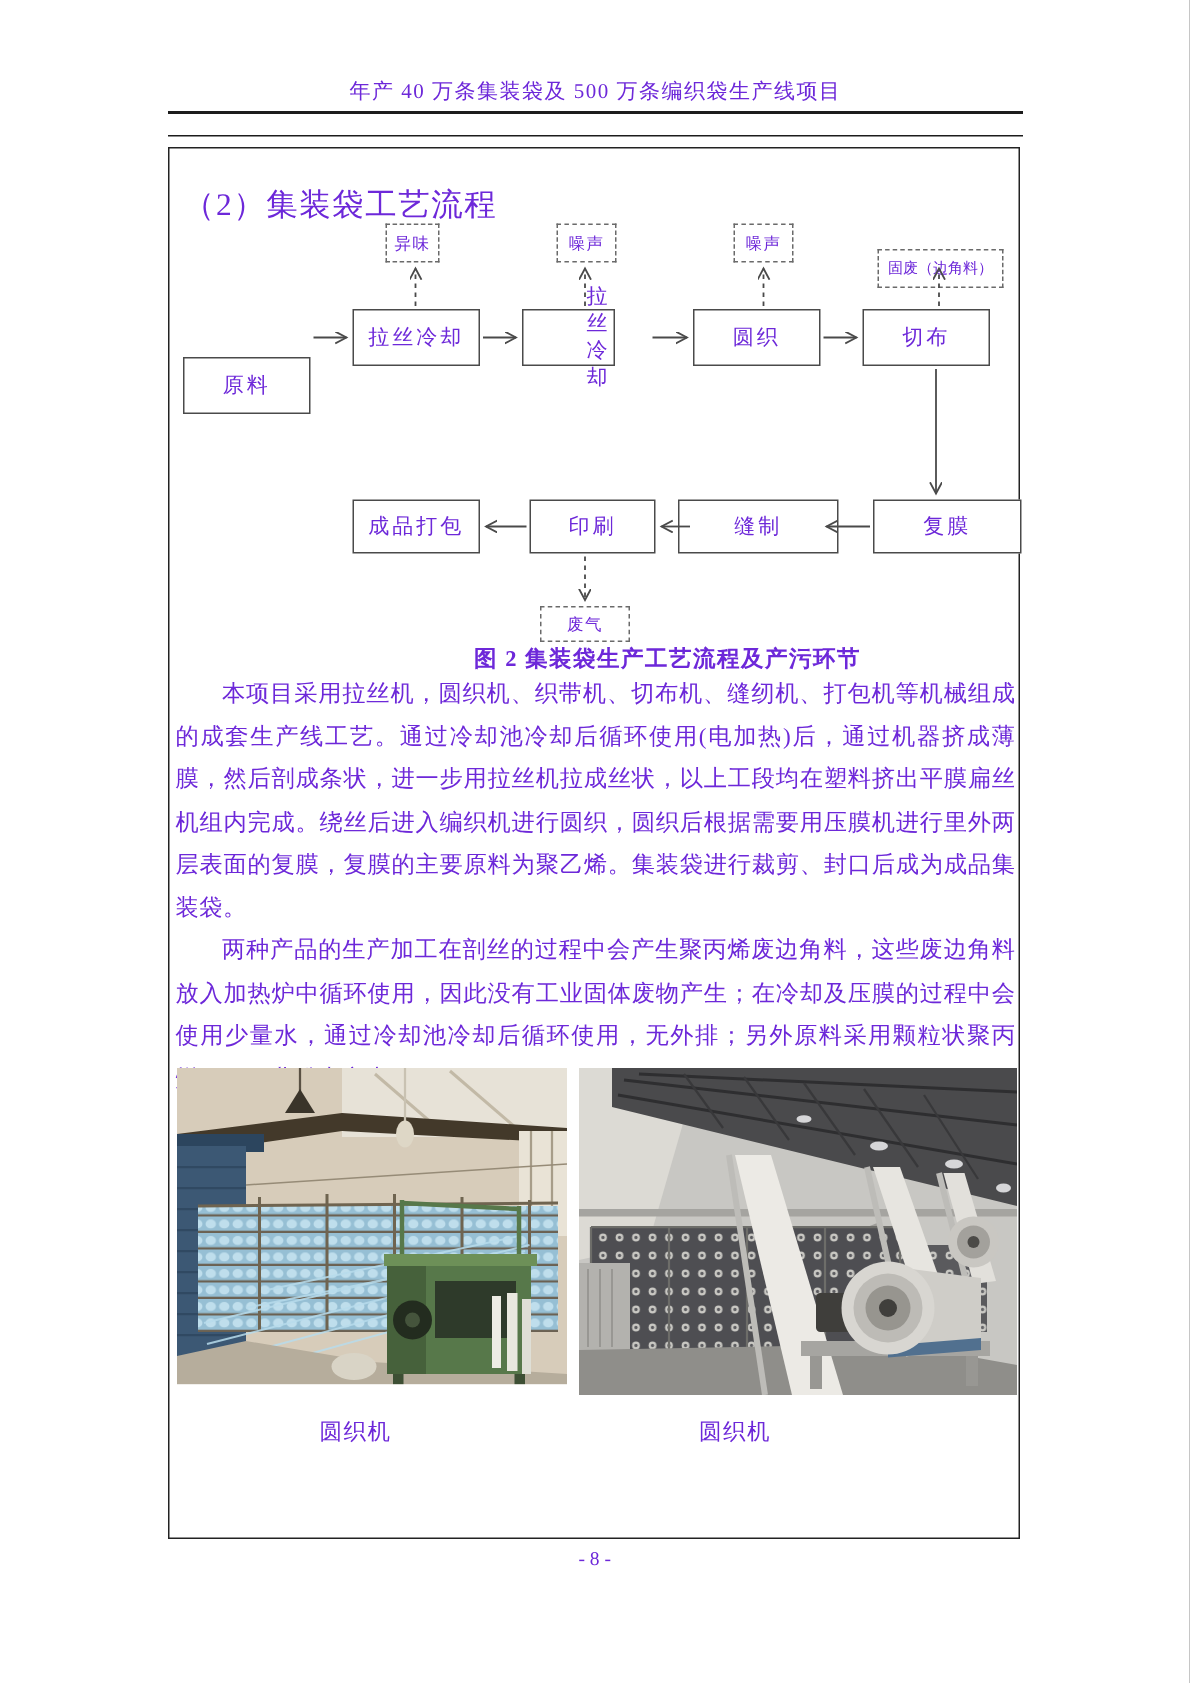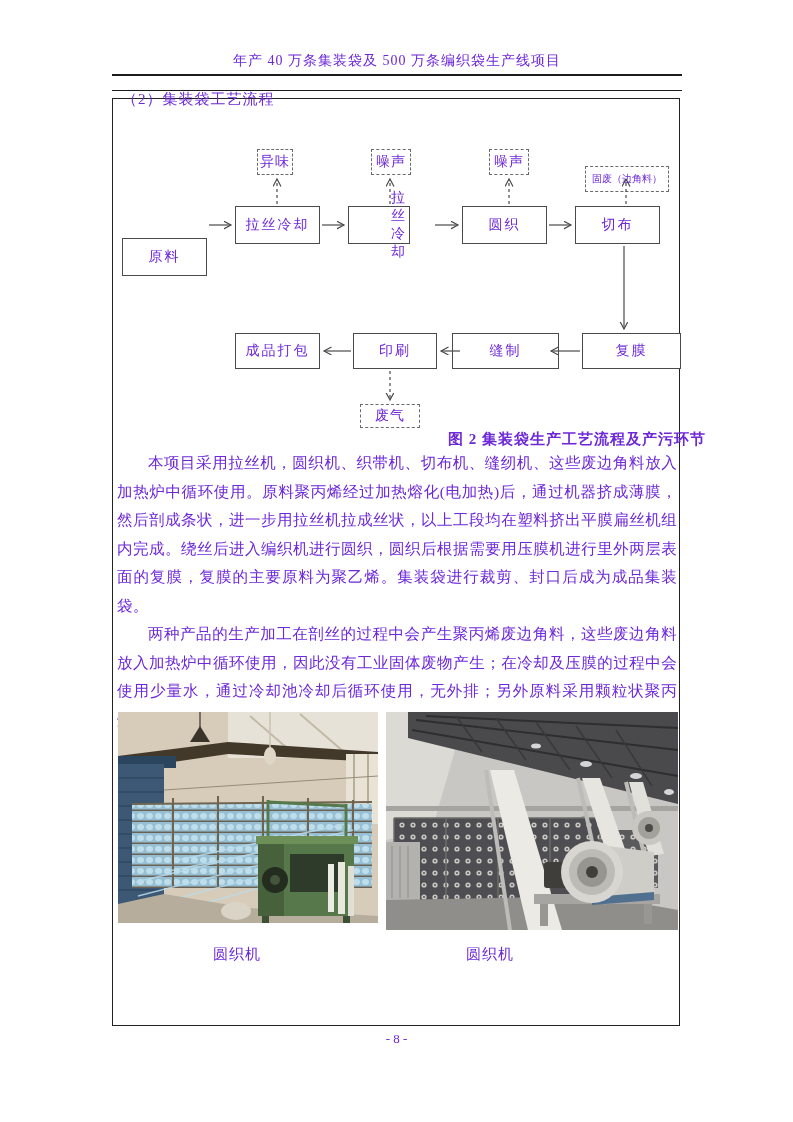--- a/index.html
+++ b/index.html
@@ -3,29 +3,29 @@
 <meta charset="utf-8">
 <style>
   html,body{margin:0;padding:0;background:#9a9a9a;}
   .page{position:relative;width:793px;height:1122px;background:#ffffff;margin:0 auto;
         font-family:"Liberation Serif","DejaVu Serif",serif;color:#6d28d9;overflow:hidden;}
   .header-title{position:absolute;top:52px;left:112px;width:570px;text-align:center;
         font-size:14px;letter-spacing:1px;}
   .rule{position:absolute;left:112px;width:570px;border-top:2px solid #1c1c1c;}
   .content-box{position:absolute;left:112px;top:98px;width:568px;height:928px;
         border:1.5px solid #222;box-sizing:border-box;}
-  .section-heading{position:absolute;left:122px;top:90px;font-size:15px;letter-spacing:1px;}
+  .section-heading{position:absolute;left:122px;top:122px;font-size:21px;letter-spacing:1px;}
   .fbox{position:absolute;border:1px solid #4a4a4a;background:#fff;box-sizing:border-box;
         display:flex;align-items:center;justify-content:center;font-size:14px;letter-spacing:2px;}
   .dbox{position:absolute;border:1px dashed #6a6a6a;background:#fff;box-sizing:border-box;
-        display:flex;align-items:center;justify-content:center;font-size:14px;letter-spacing:1px;
+        display:flex;align-items:center;justify-content:center;font-size:11px;letter-spacing:1px;
         white-space:nowrap;}
   .dbox.small-text{font-size:10px;letter-spacing:0;margin-top:17px;}
   .arrow-layer{position:absolute;left:0;top:0;pointer-events:none;}
-  .figure-caption{position:absolute;left:104px;top:430px;width:570px;text-align:right;
+  .figure-caption{position:absolute;left:128px;top:430px;width:570px;text-align:center;
         font-weight:bold;font-size:15px;letter-spacing:1px;padding-left:32px;}
   .text-block{position:absolute;left:117px;top:449px;width:560px;}
   .text-block p{margin:0;font-size:15.5px;line-height:28.5px;text-align:justify;
         text-indent:2em;letter-spacing:0.3px;}
   .photo{position:absolute;overflow:hidden;}
   .photo svg{display:block;}
   .photo-caption{position:absolute;font-size:15px;letter-spacing:1px;text-align:center;}
   .page-number{position:absolute;left:0;top:1031px;width:793px;text-align:center;font-size:13px;}
 </style>
 </head>
@@ -85,21 +85,21 @@
         <line x1="626" y1="204" x2="626" y2="179" marker-end="url(#ah)"></line>
 
         <line x1="390" y1="371" x2="390" y2="400" marker-end="url(#ah)"></line>
       </g>
     </g>
   </svg>
 
   <div class="figure-caption">图 2 集装袋生产工艺流程及产污环节</div>
 
   <div class="text-block">
-    <p>本项目采用拉丝机，圆织机、织带机、切布机、缝纫机、这些废边角料放入加热炉中循环使用。原料聚丙烯经过加热熔化(电加热)后，通过机器挤成薄膜，然后剖成条状，进一步用拉丝机拉成丝状，以上工段均在塑料挤出平膜扁丝机组内完成。绕丝后进入编织机进行圆织，圆织后根据需要用压膜机进行里外两层表面的复膜，复膜的主要原料为聚乙烯。集装袋进行裁剪、封口后成为成品集装袋。</p>
+    <p>本项目采用拉丝机，圆织机、织带机、切布机、缝纫机、打包机等机械组成的成套生产线工艺。通过冷却池冷却后循环使用(电加热)后，通过机器挤成薄膜，然后剖成条状，进一步用拉丝机拉成丝状，以上工段均在塑料挤出平膜扁丝机组内完成。绕丝后进入编织机进行圆织，圆织后根据需要用压膜机进行里外两层表面的复膜，复膜的主要原料为聚乙烯。集装袋进行裁剪、封口后成为成品集装袋。</p>
     <p>两种产品的生产加工在剖丝的过程中会产生聚丙烯废边角料，这些废边角料放入加热炉中循环使用，因此没有工业固体废物产生；在冷却及压膜的过程中会使用少量水，通过冷却池冷却后循环使用，无外排；另外原料采用颗粒状聚丙烯，无工业粉尘产生。</p>
   </div>
 
   <div class="photo" style="left:118px;top:712px;width:260px;height:211px;">
     <svg width="260" height="211" viewBox="0 0 260 211">
       <defs>
         <pattern id="bobL" width="9" height="11" patternUnits="userSpaceOnUse">
           <rect width="9" height="11" fill="#96bfd4"></rect>
           <ellipse cx="4.5" cy="5" rx="3.5" ry="3" fill="#bfdeec"></ellipse>
           <rect y="9.5" width="9" height="1.5" fill="#6b6152"></rect>

